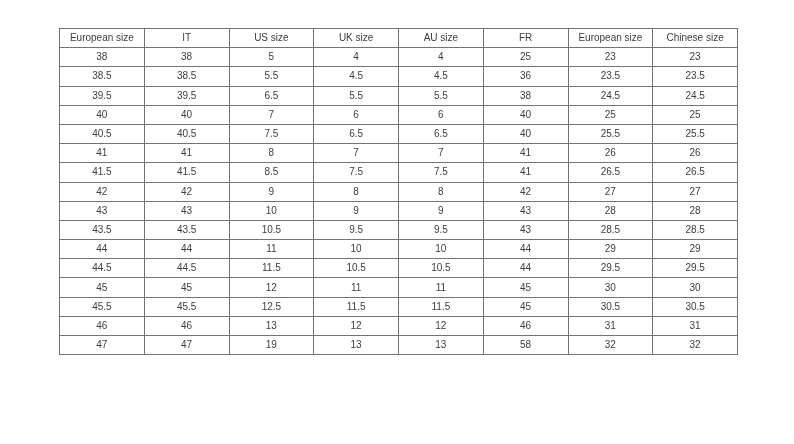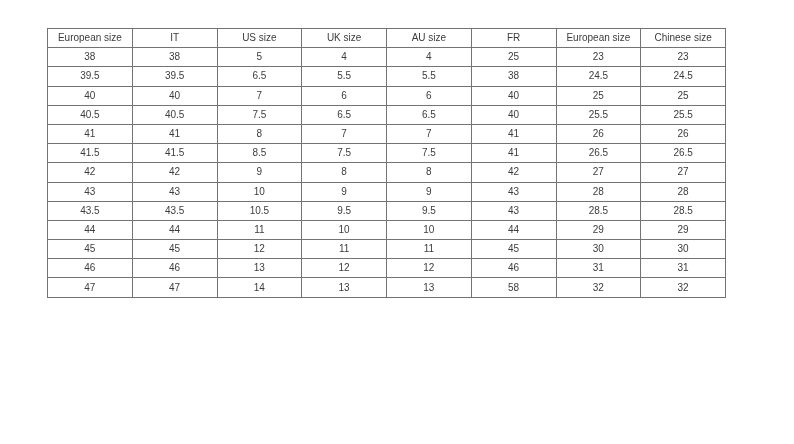--- a/index.html
+++ b/index.html
@@ -12,21 +12,21 @@
     font-family: "Liberation Sans", sans-serif;
   }
   .canvas {
     position: relative;
     width: 794px;
     height: 444px;
     background: #ffffff;
   }
   .size-table-wrap {
     position: absolute;
-    left: 47px;
+    left: 59px;
     top: 28px;
     border-radius: 15px;
   }
   table.size-table {
     border-collapse: collapse;
     table-layout: fixed;
     width: 679px;
   }
   table.size-table th,
   table.size-table td {
@@ -66,20 +66,30 @@
             <td>38</td>
             <td>38</td>
             <td>5</td>
             <td>4</td>
             <td>4</td>
             <td>25</td>
             <td>23</td>
             <td>23</td>
           </tr>
           <tr>
+            <td>38.5</td>
+            <td>38.5</td>
+            <td>5.5</td>
+            <td>4.5</td>
+            <td>4.5</td>
+            <td>36</td>
+            <td>23.5</td>
+            <td>23.5</td>
+          </tr>
+          <tr>
             <td>39.5</td>
             <td>39.5</td>
             <td>6.5</td>
             <td>5.5</td>
             <td>5.5</td>
             <td>38</td>
             <td>24.5</td>
             <td>24.5</td>
           </tr>
           <tr>
@@ -156,43 +166,63 @@
             <td>44</td>
             <td>44</td>
             <td>11</td>
             <td>10</td>
             <td>10</td>
             <td>44</td>
             <td>29</td>
             <td>29</td>
           </tr>
           <tr>
+            <td>44.5</td>
+            <td>44.5</td>
+            <td>11.5</td>
+            <td>10.5</td>
+            <td>10.5</td>
+            <td>44</td>
+            <td>29.5</td>
+            <td>29.5</td>
+          </tr>
+          <tr>
             <td>45</td>
             <td>45</td>
             <td>12</td>
             <td>11</td>
             <td>11</td>
             <td>45</td>
             <td>30</td>
             <td>30</td>
+          </tr>
+          <tr>
+            <td>45.5</td>
+            <td>45.5</td>
+            <td>12.5</td>
+            <td>11.5</td>
+            <td>11.5</td>
+            <td>45</td>
+            <td>30.5</td>
+            <td>30.5</td>
           </tr>
           <tr>
             <td>46</td>
             <td>46</td>
             <td>13</td>
             <td>12</td>
             <td>12</td>
             <td>46</td>
             <td>31</td>
             <td>31</td>
           </tr>
           <tr>
             <td>47</td>
             <td>47</td>
-            <td>14</td>
+            <td>19</td>
             <td>13</td>
             <td>13</td>
             <td>58</td>
             <td>32</td>
             <td>32</td>
           </tr>
         </tbody>
     </table>
   </div>
 </div>

